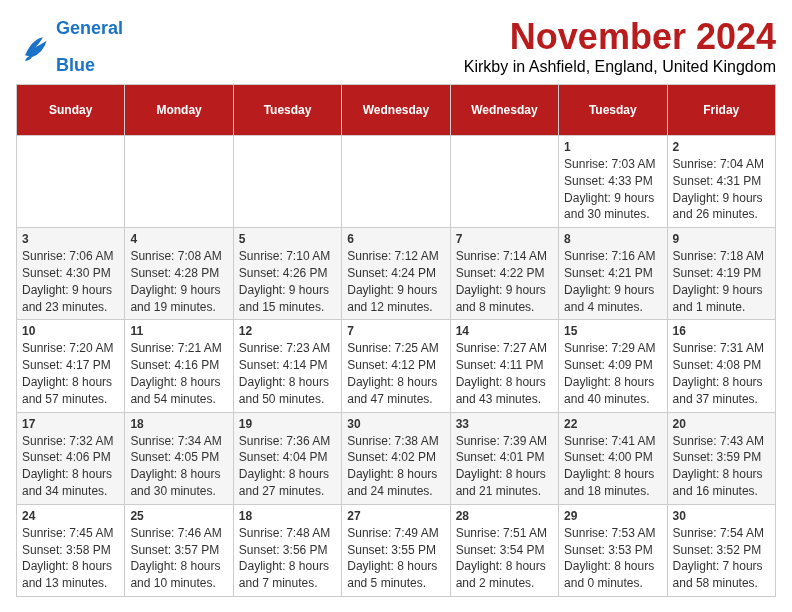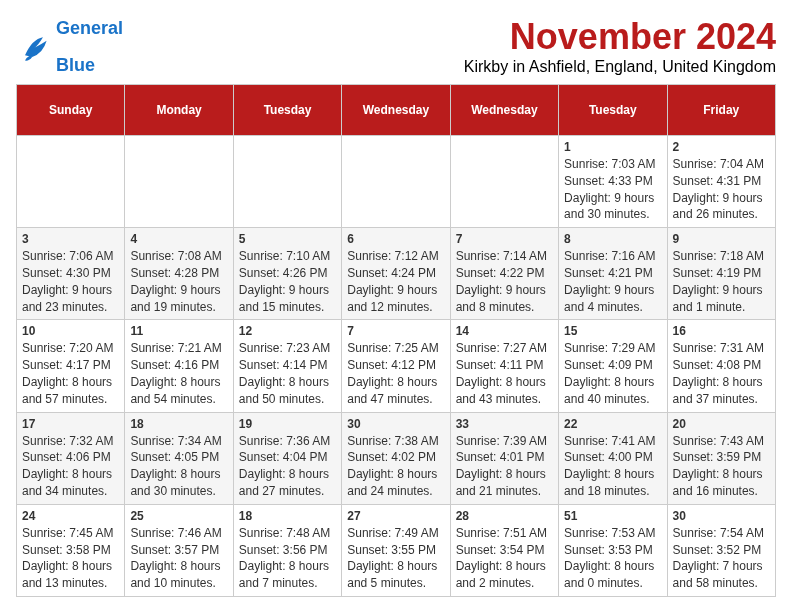--- a/index.html
+++ b/index.html
@@ -239,21 +239,21 @@
         </td>
         <td>
           <div class="day-number">27</div>
           <div class="day-info">Sunrise: 7:49 AM<br>Sunset: 3:55 PM<br>Daylight: 8 hours and 5 minutes.</div>
         </td>
         <td>
           <div class="day-number">28</div>
           <div class="day-info">Sunrise: 7:51 AM<br>Sunset: 3:54 PM<br>Daylight: 8 hours and 2 minutes.</div>
         </td>
         <td>
-          <div class="day-number">51</div>
+          <div class="day-number">29</div>
           <div class="day-info">Sunrise: 7:53 AM<br>Sunset: 3:53 PM<br>Daylight: 8 hours and 0 minutes.</div>
         </td>
         <td>
           <div class="day-number">30</div>
           <div class="day-info">Sunrise: 7:54 AM<br>Sunset: 3:52 PM<br>Daylight: 7 hours and 58 minutes.</div>
         </td>
       </tr>
     </tbody>
 </table>
 

